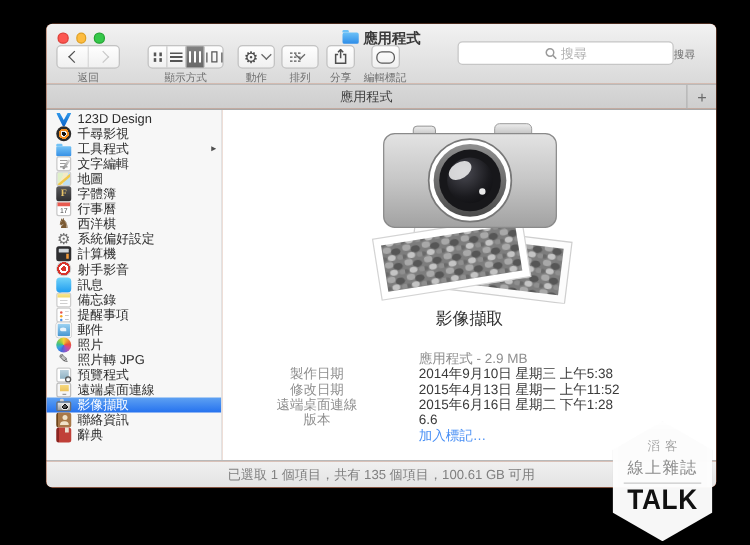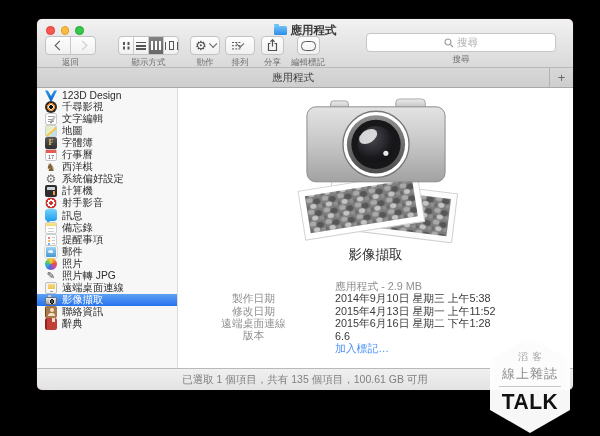--- a/index.html
+++ b/index.html
@@ -39,21 +39,21 @@
   .chev.fwd{transform:rotate(225deg);border-color:#c9c9c9;margin-left:-2px;}
   .dd{width:4.5px;height:4.5px;border-left:1.3px solid #666;border-bottom:1.3px solid #666;transform:rotate(-45deg);margin-left:3px;margin-top:-3px;}
   .vi-grid{width:2.6px;height:2.6px;background:#555;box-shadow:4.5px 0 #555,0 4.5px #555,4.5px 4.5px #555;margin:-4px 0 0 -4px;}
   .vi-list{width:10px;height:8px;background:repeating-linear-gradient(#555 0 1.4px,transparent 1.4px 3.2px);}
   .vi-cols{width:10px;height:9px;background:repeating-linear-gradient(90deg,#fff 0 1.8px,transparent 1.8px 4.1px);}
   .vi-flow{width:11px;height:8px;border-left:1.6px solid #555;border-right:1.6px solid #555;position:relative;}
   .vi-flow::before{content:"";position:absolute;left:3px;right:3px;top:-0.5px;bottom:-0.5px;border:1px solid #555;}
   .gear{font-size:13px;line-height:13px;color:#4a4a4a;}
   .ar-grid{width:1.8px;height:1.8px;background:#555;box-shadow:3.2px 0 #555,6.4px 0 #555,0 3.2px #555,3.2px 3.2px #555,6.4px 3.2px #555,0 6.4px #555,3.2px 6.4px #555,6.4px 6.4px #555;margin:-6px 0 0 -6px;}
   .tag-ic{width:13px;height:8px;border:1.3px solid #5a5a5a;border-radius:4.5px;}
-  .searchwrap{position:absolute;right:17px;top:14px;width:190px;display:flex;flex-direction:column;align-items:center;}
+  .searchwrap{position:absolute;right:17px;top:14px;width:190px;display:flex;flex-direction:row;align-items:center;}
   .searchfield{width:100%;height:19px;box-sizing:border-box;background:#fff;border:1px solid #c6c6c6;border-radius:4px;display:flex;align-items:center;justify-content:center;gap:3px;}
   .searchtext{font-size:10.5px;color:#b0b0b0;}
   
   .tabbar{height:21px;box-sizing:border-box;border-top:1px solid #b9b9b9;border-bottom:1px solid #a8a8a8;background:linear-gradient(#d8d8d8,#cecece);display:flex;}
   .tab{flex:1;display:flex;align-items:center;justify-content:center;font-size:10.5px;color:#3d3d3d;}
   .newtab{width:23px;border-left:1px solid #b2b2b2;display:flex;align-items:center;justify-content:center;color:#6a6a6a;font-size:13px;}
   
   .bodyarea{display:flex;height:280px;}
   .sidebar{width:141px;box-sizing:border-box;background:#f7f7f7;border-right:1px solid #dcdcdc;padding-top:1px;overflow:hidden;}
   .srow{height:12.05px;display:flex;align-items:center;padding-left:8px;gap:5px;}
@@ -240,20 +240,25 @@
     <div class="sidebar">
       <div class="srow">
           <span class="ic ic-123d"></span>
           <span class="slabel">123D Design</span>
         </div>
       <div class="srow">
           <span class="ic ic-qianxun"></span>
           <span class="slabel">千尋影視</span>
         </div>
       <div class="srow">
+          <span class="ic ic-folder-sm"></span>
+          <span class="slabel">工具程式</span>
+          <span class="disc"></span>
+        </div>
+      <div class="srow">
           <span class="ic ic-textedit"></span>
           <span class="slabel">文字編輯</span>
         </div>
       <div class="srow">
           <span class="ic ic-maps"></span>
           <span class="slabel">地圖</span>
         </div>
       <div class="srow">
           <span class="ic ic-fontbook"></span>
           <span class="slabel">字體簿</span>
@@ -294,20 +299,24 @@
           <span class="ic ic-mail"></span>
           <span class="slabel">郵件</span>
         </div>
       <div class="srow">
           <span class="ic ic-photos"></span>
           <span class="slabel">照片</span>
         </div>
       <div class="srow">
           <span class="ic ic-pen"></span>
           <span class="slabel">照片轉 JPG</span>
+        </div>
+      <div class="srow">
+          <span class="ic ic-preview"></span>
+          <span class="slabel">預覽程式</span>
         </div>
       <div class="srow">
           <span class="ic ic-remote"></span>
           <span class="slabel">遠端桌面連線</span>
         </div>
       <div class="srow sel">
           <span class="ic ic-imagecapture"></span>
           <span class="slabel">影像擷取</span>
         </div>
       <div class="srow">

